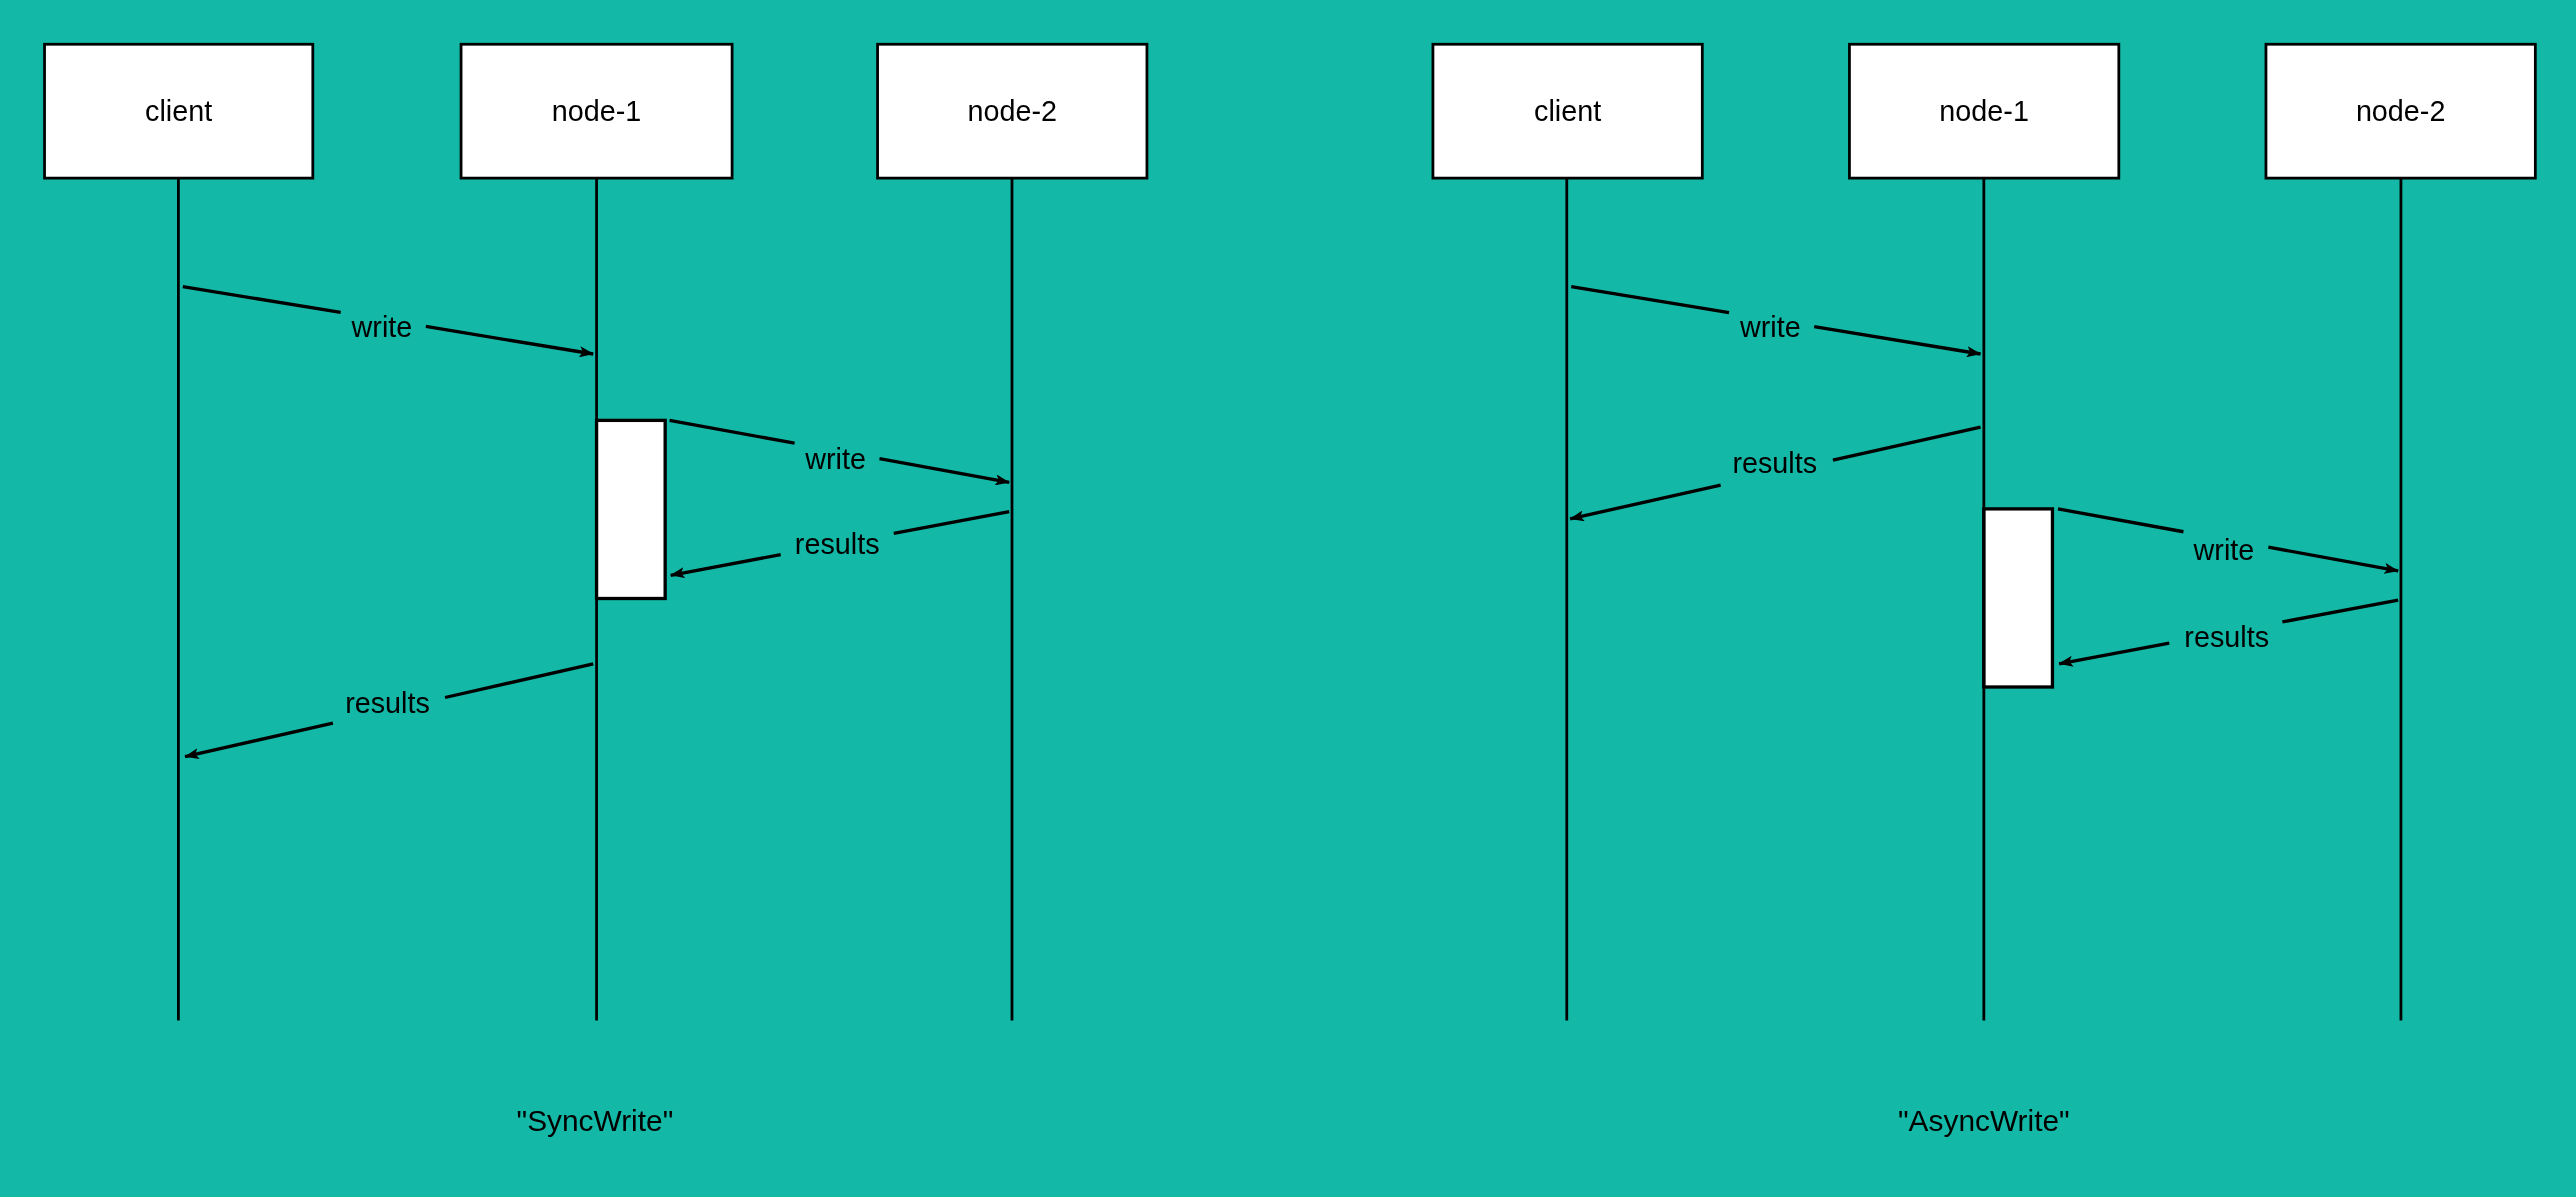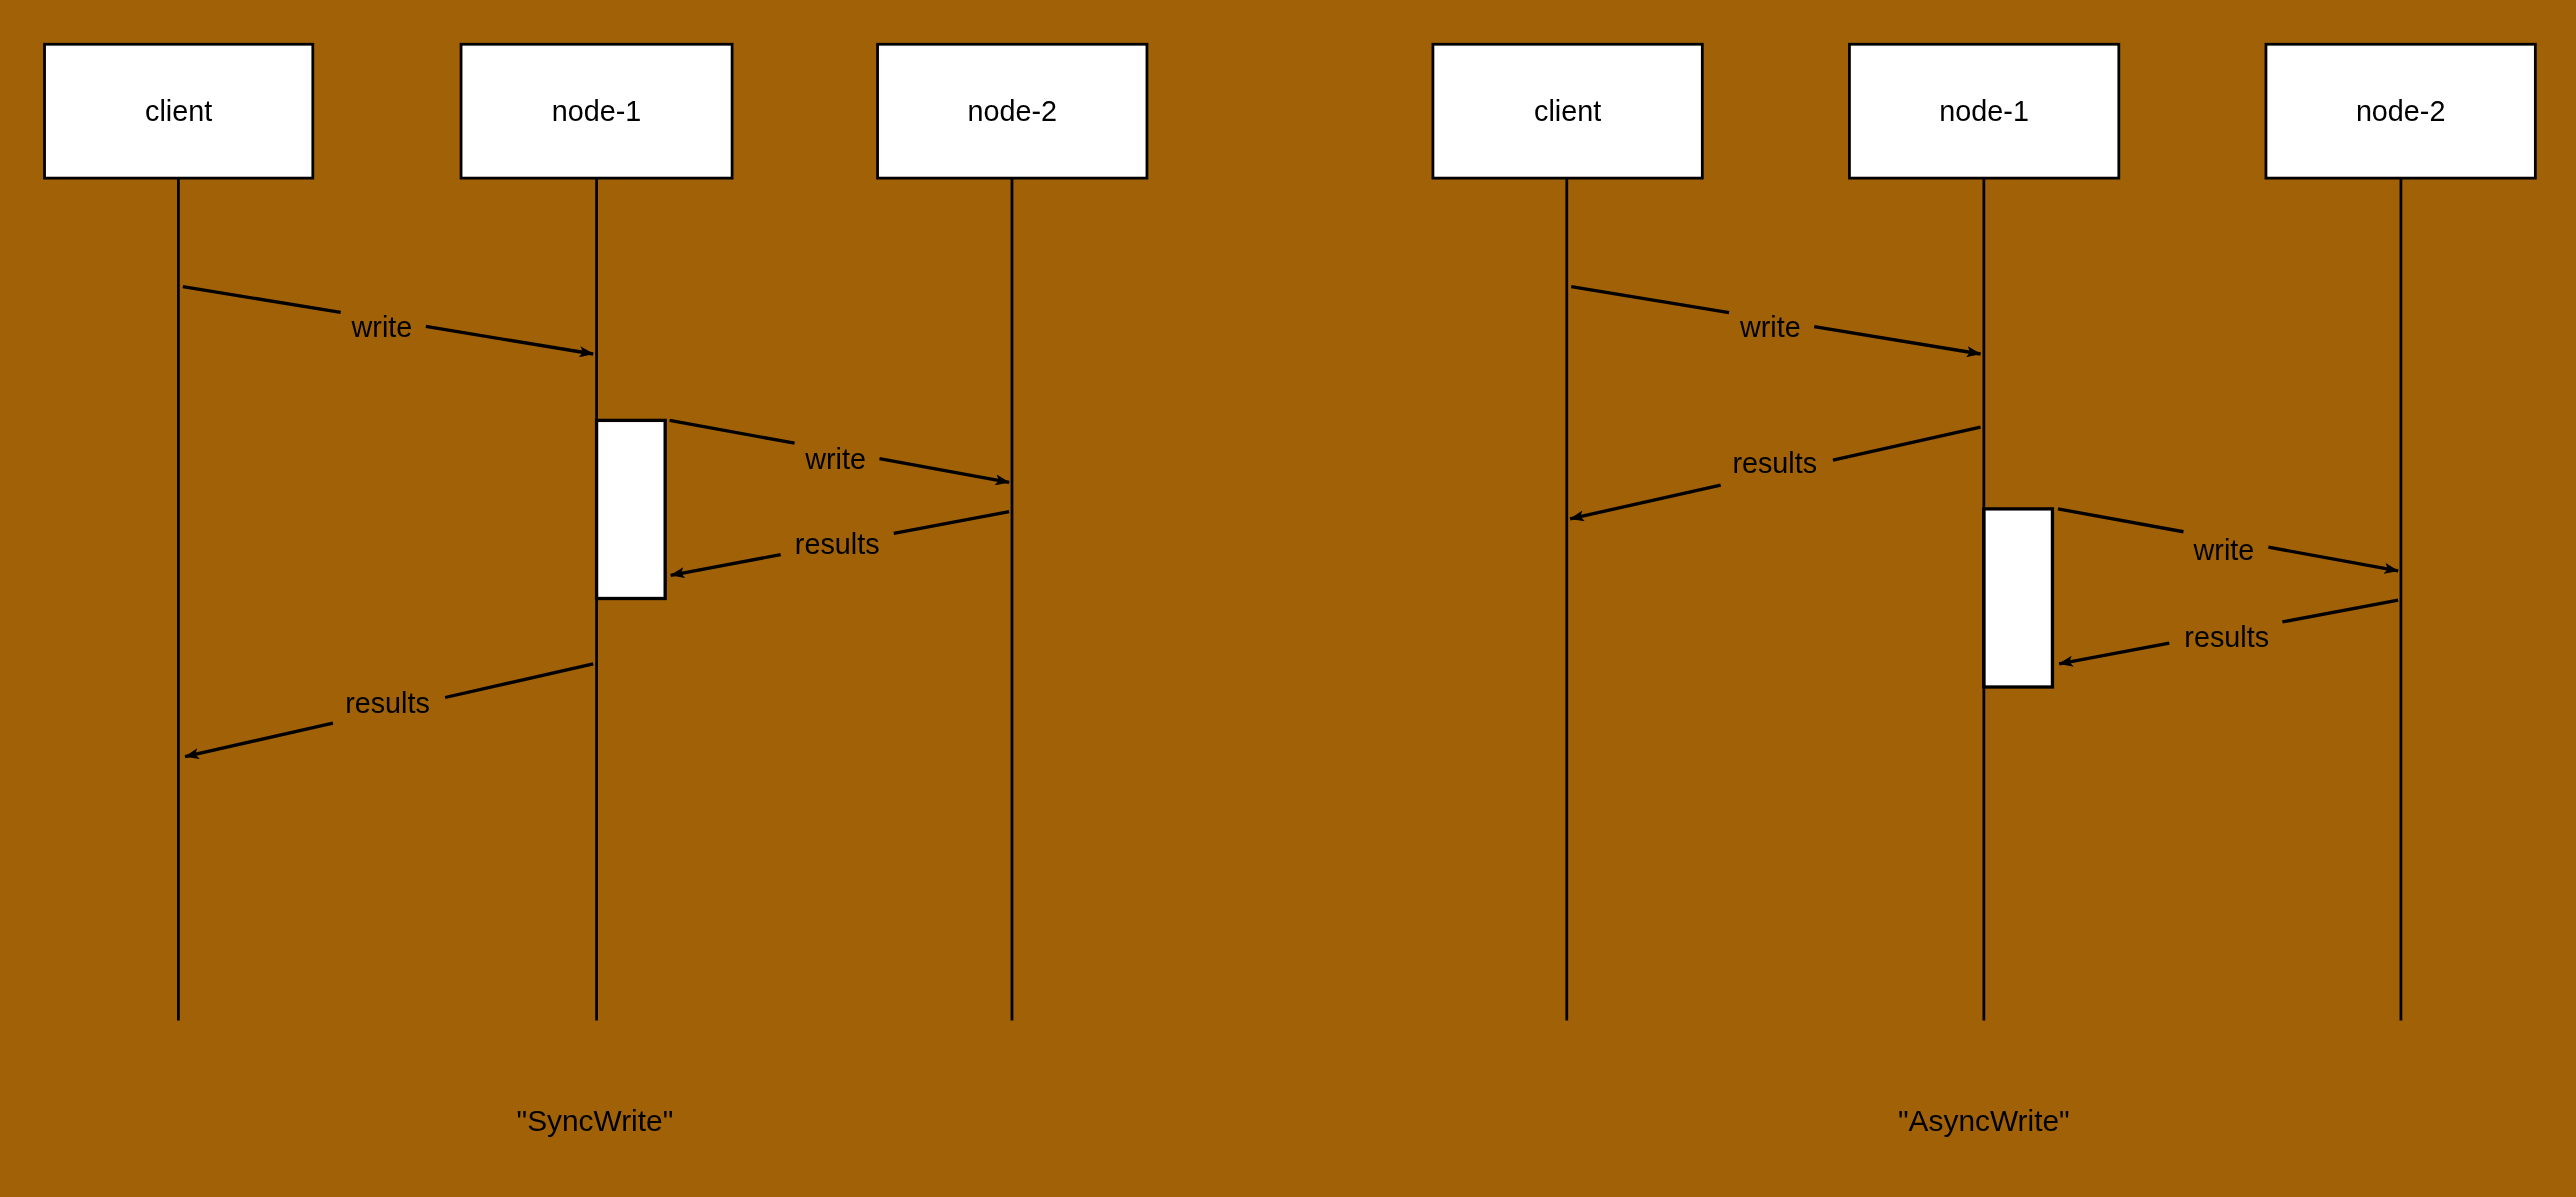--- a/index.html
+++ b/index.html
@@ -11,21 +11,21 @@
     width: 2576px;
     height: 1197px;
     font-family: "Liberation Sans", sans-serif;
     color: #000000;
     overflow: hidden;
   }
   #canvas {
     position: relative;
     width: 2576px;
     height: 1197px;
-    background: #a16207;
+    background: #14b8a6;
   }
   .diagram-svg {
     position: absolute;
     top: 0;
     left: 0;
     width: 2576px;
     height: 1197px;
   }
   .participant-label {
     font-family: "Liberation Sans", sans-serif;

